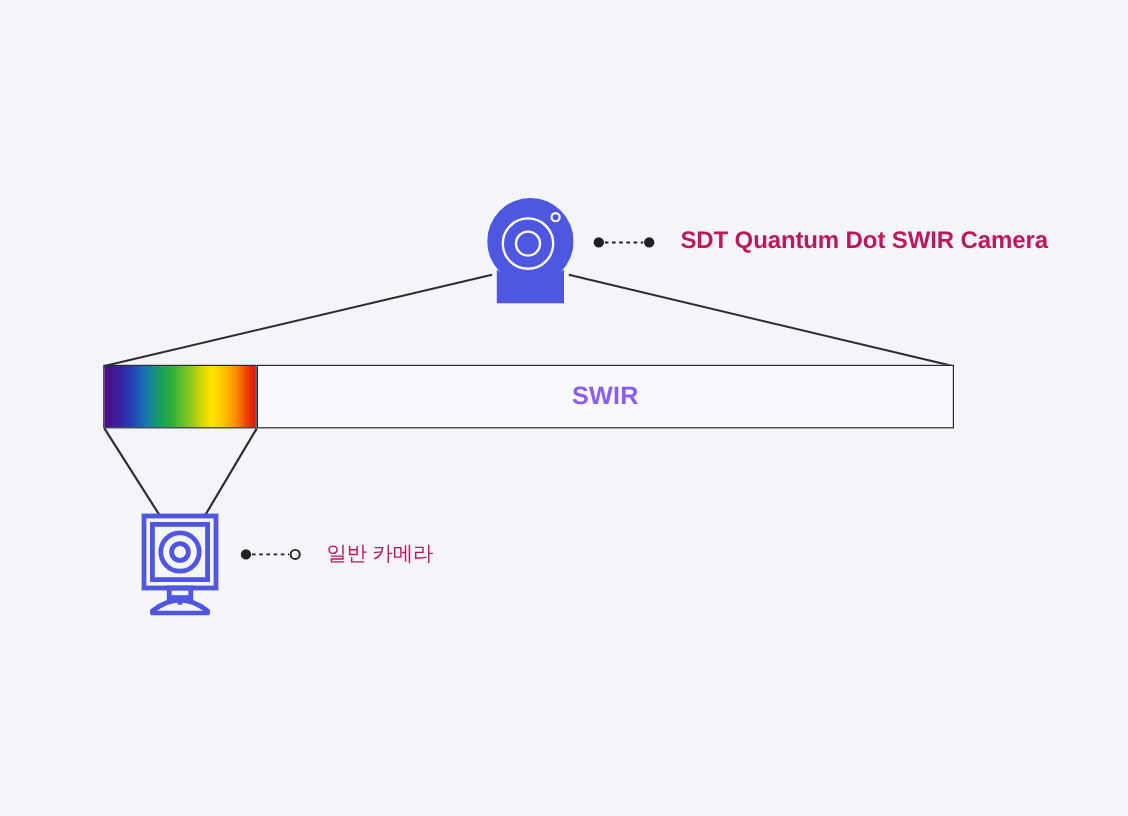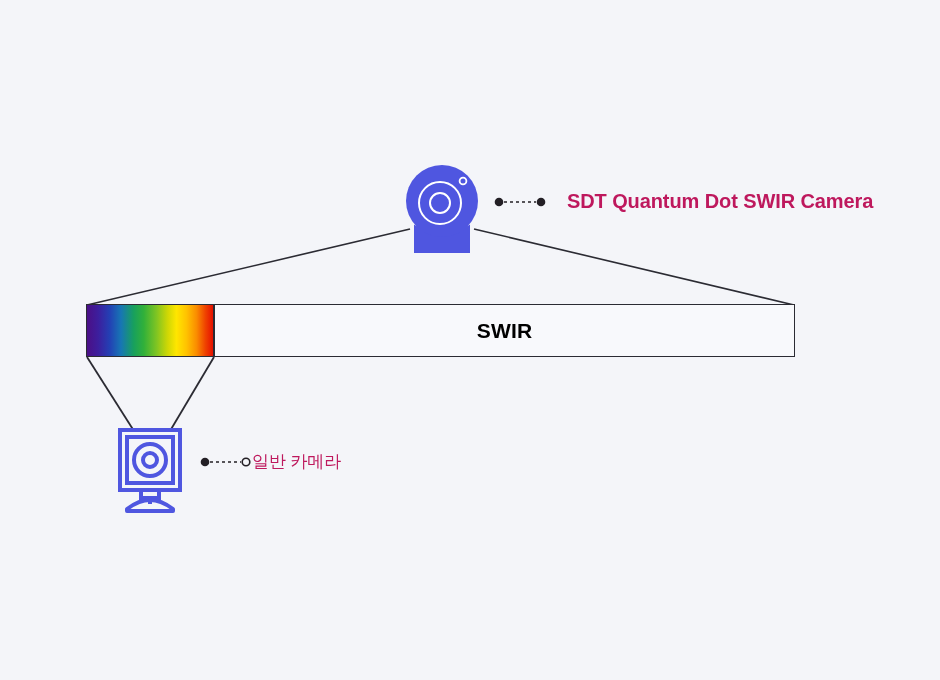--- a/index.html
+++ b/index.html
@@ -78,21 +78,21 @@
     border: 1px solid #2b2b33;
     box-sizing: border-box;
     background: #f8f9fc;
     display: flex;
     align-items: center;
     justify-content: center;
   }
   .band-label {
     font-size: 21px;
     font-weight: 600;
-    color: #000000;
+    color: #8b5cf6;
     letter-spacing: 0.2px;
   }
 
   
   .normal-cam {
     position: absolute;
     left: 117px;
     top: 427px;
     width: 70px;
     height: 86px;
@@ -118,20 +118,21 @@
   }
   .callout-swir .callout-text {
     font-size: 20px;
     font-weight: 700;
     margin-left: 21px;
     letter-spacing: -0.1px;
   }
   .callout-normal .callout-text {
     font-size: 17px;
     font-weight: 500;
+    margin-left: 20px;
     letter-spacing: -0.1px;
   }
 </style>
 </head>
 <body>
 
 <div id="stage">
 
   <svg id="wires" viewBox="0 0 940 680" width="940" height="680">
 

